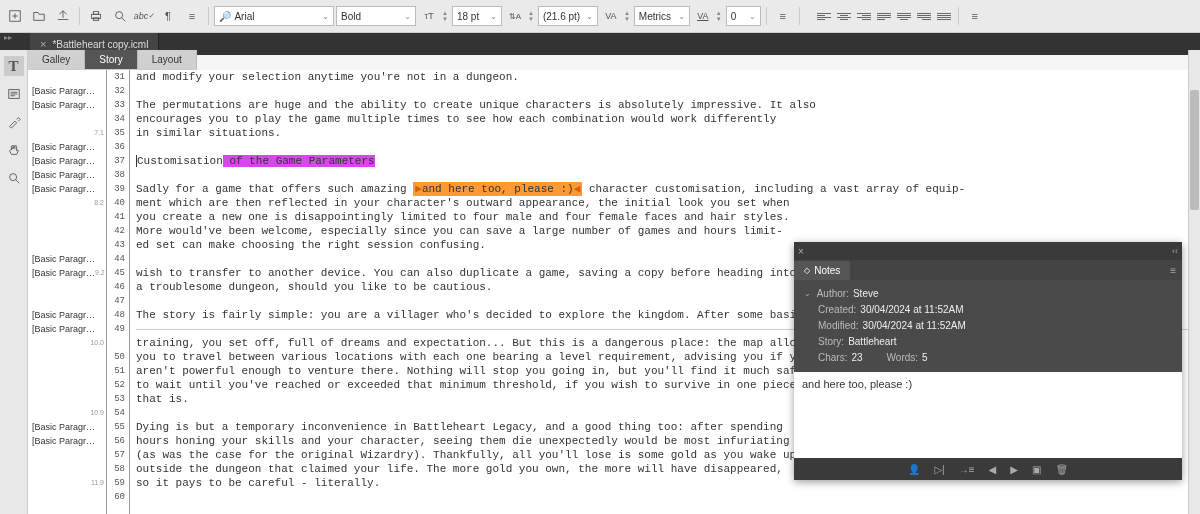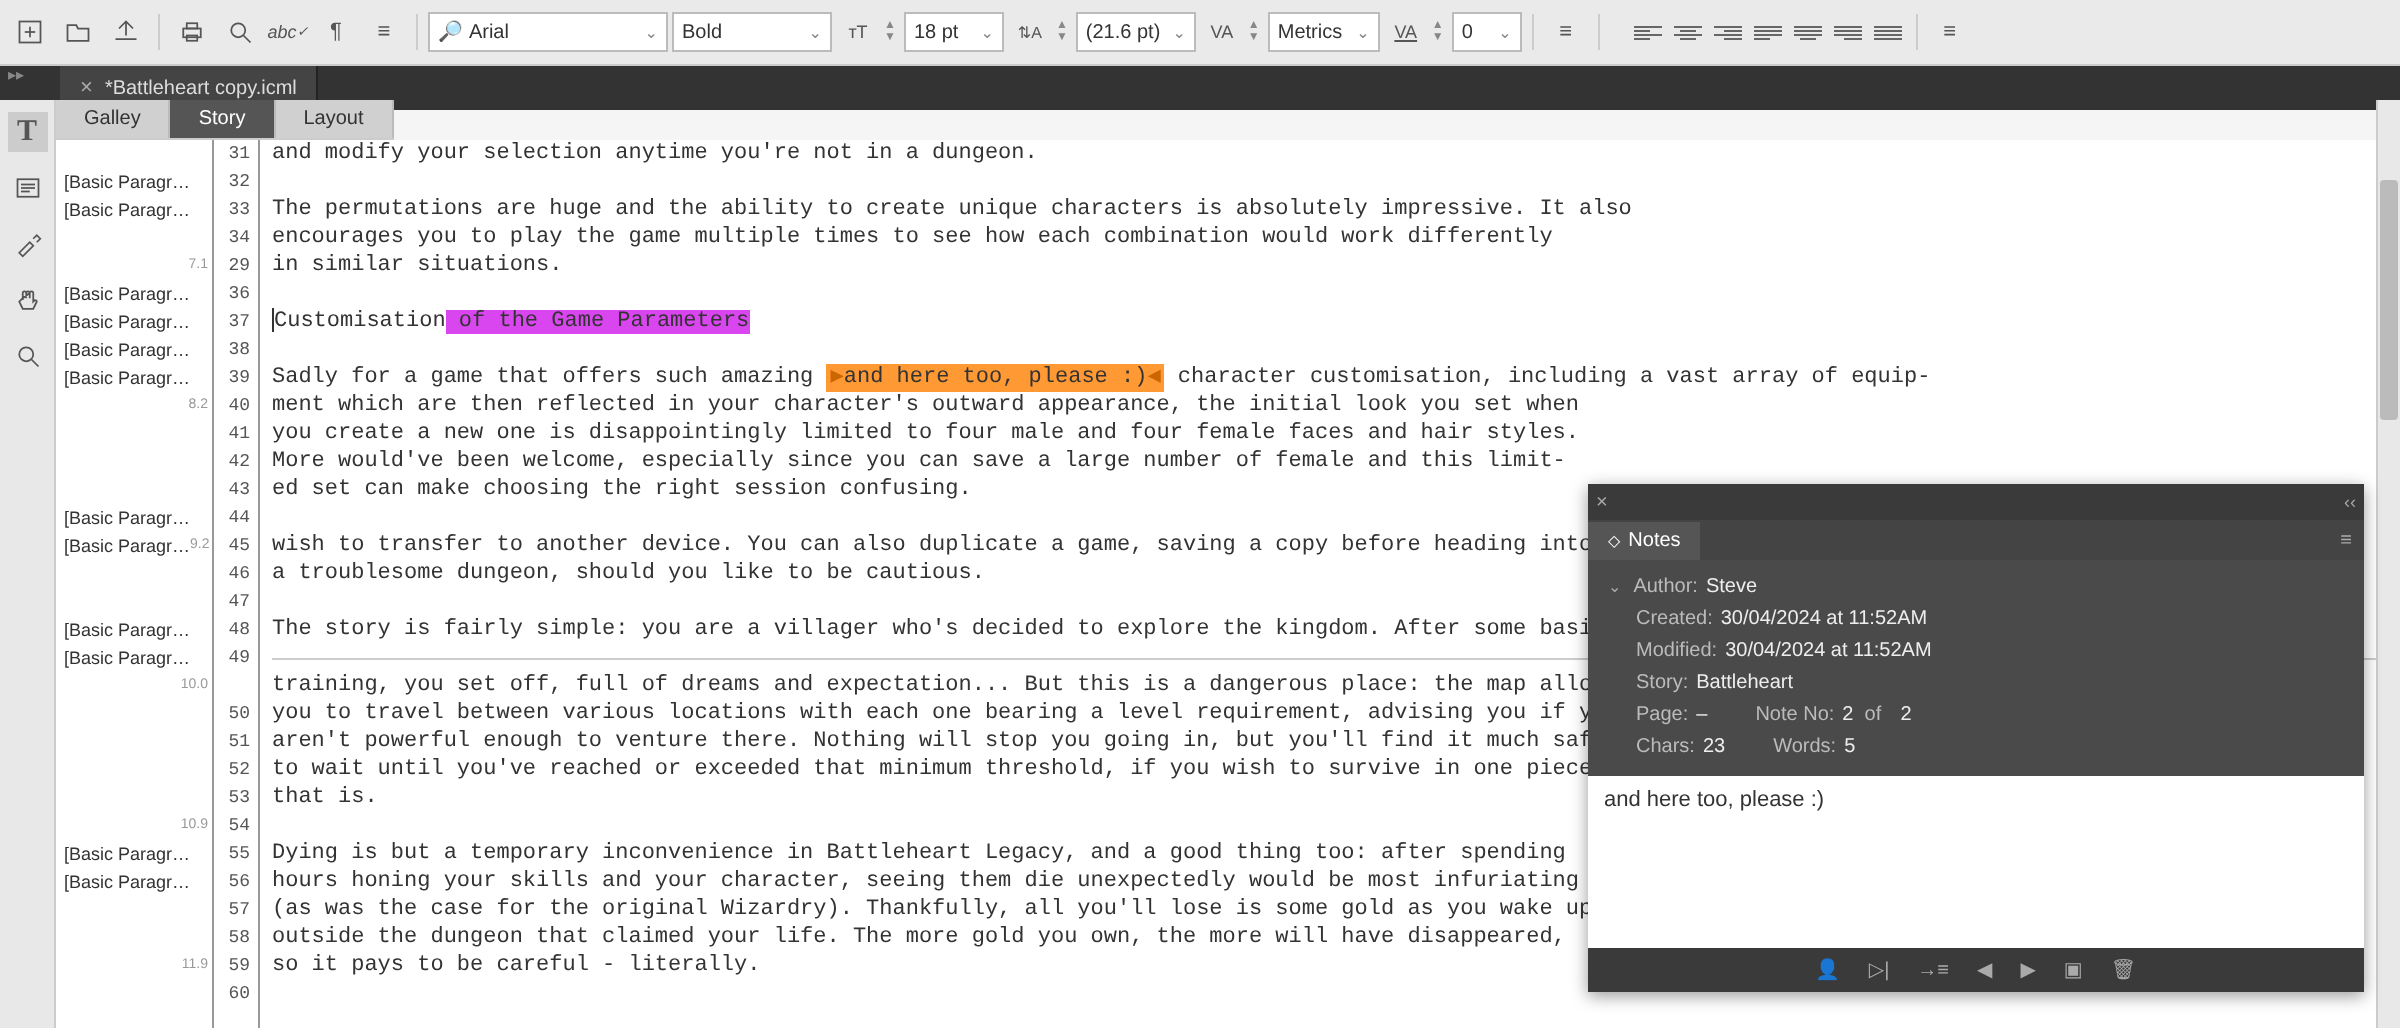--- a/index.html
+++ b/index.html
@@ -307,21 +307,21 @@
       <div class="row">
         <span class="lvl">11.9</span>
       </div>
       <div class="row"></div>
     </div>
   <div class="ln-col" id="ln-col">
       <div class="row">31</div>
       <div class="row">32</div>
       <div class="row">33</div>
       <div class="row">34</div>
-      <div class="row">29</div>
+      <div class="row">35</div>
       <div class="row">36</div>
       <div class="row">37</div>
       <div class="row">38</div>
       <div class="row">39</div>
       <div class="row">40</div>
       <div class="row">41</div>
       <div class="row">42</div>
       <div class="row">43</div>
       <div class="row">44</div>
       <div class="row">45</div>
@@ -347,21 +347,21 @@
       <div class="row"></div>
       <div class="row">The permutations are huge and the ability to create unique characters is absolutely impressive. It also</div>
       <div class="row">encourages you to play the game multiple times to see how each combination would work differently</div>
       <div class="row">in similar situations.</div>
       <div class="row"></div>
       <div class="row"><span class="cursor-mark"></span><span>Customisation</span><span class="hl"> of the Game Parameters</span></div>
       <div class="row"></div>
       <div class="row">Sadly for a game that offers such amazing <span class="note-inline"><span class="note-bracket">▶</span>and here too, please :)<span class="note-bracket">◀</span></span> character customisation, including a vast array of equip-</div>
       <div class="row">ment which are then reflected in your character's outward appearance, the initial look you set when</div>
       <div class="row">you create a new one is disappointingly limited to four male and four female faces and hair styles.</div>
-      <div class="row">More would've been welcome, especially since you can save a large number of female and this limit-</div>
+      <div class="row">More would've been welcome, especially since you can save a large number of games and hours limit-</div>
       <div class="row">ed set can make choosing the right session confusing.</div>
       <div class="row"></div>
       <div class="row">wish to transfer to another device. You can also duplicate a game, saving a copy before heading into</div>
       <div class="row">a troublesome dungeon, should you like to be cautious.</div>
       <div class="row"></div>
       <div class="row">The story is fairly simple: you are a villager who's decided to explore the kingdom. After some basic</div>
       <div class="row page-break-line">
         <span class="page-break-label">Page break</span>
       </div>
       <div class="row">training, you set off, full of dreams and expectation... But this is a dangerous place: the map allows</div>
@@ -401,24 +401,20 @@
         <span class="mval">30/04/2024 at 11:52AM</span>
       </div>
     <div class="mrow" style="padding-left:14px">
         <span class="mlabel">Modified:</span>
         <span class="mval">30/04/2024 at 11:52AM</span>
       </div>
     <div class="mrow" style="padding-left:14px">
         <span class="mlabel">Story:</span>
         <span class="mval">Battleheart</span>
       </div>
-    <div class="mrow stats" style="padding-left:14px">
-      <span><span class="mlabel">Page:</span><span class="mval">–</span></span>
-      <span><span class="mlabel">Note No:</span><span class="mval">2</span>&nbsp;&nbsp;<span class="mlabel">of</span>&nbsp;&nbsp;<span class="mval">2</span></span>
-    </div>
     <div class="mrow stats" style="padding-left:14px">
       <span><span class="mlabel">Chars:</span><span class="mval">23</span></span>
       <span><span class="mlabel">Words:</span><span class="mval">5</span></span>
     </div>
   </div>
   <div class="note-body">and here too, please :)</div>
   <div class="footer">
     <span class="fbtn" style="color:#ff9933">👤</span>
     <span class="fbtn">▷|</span>
     <span class="fbtn">→≡</span>

